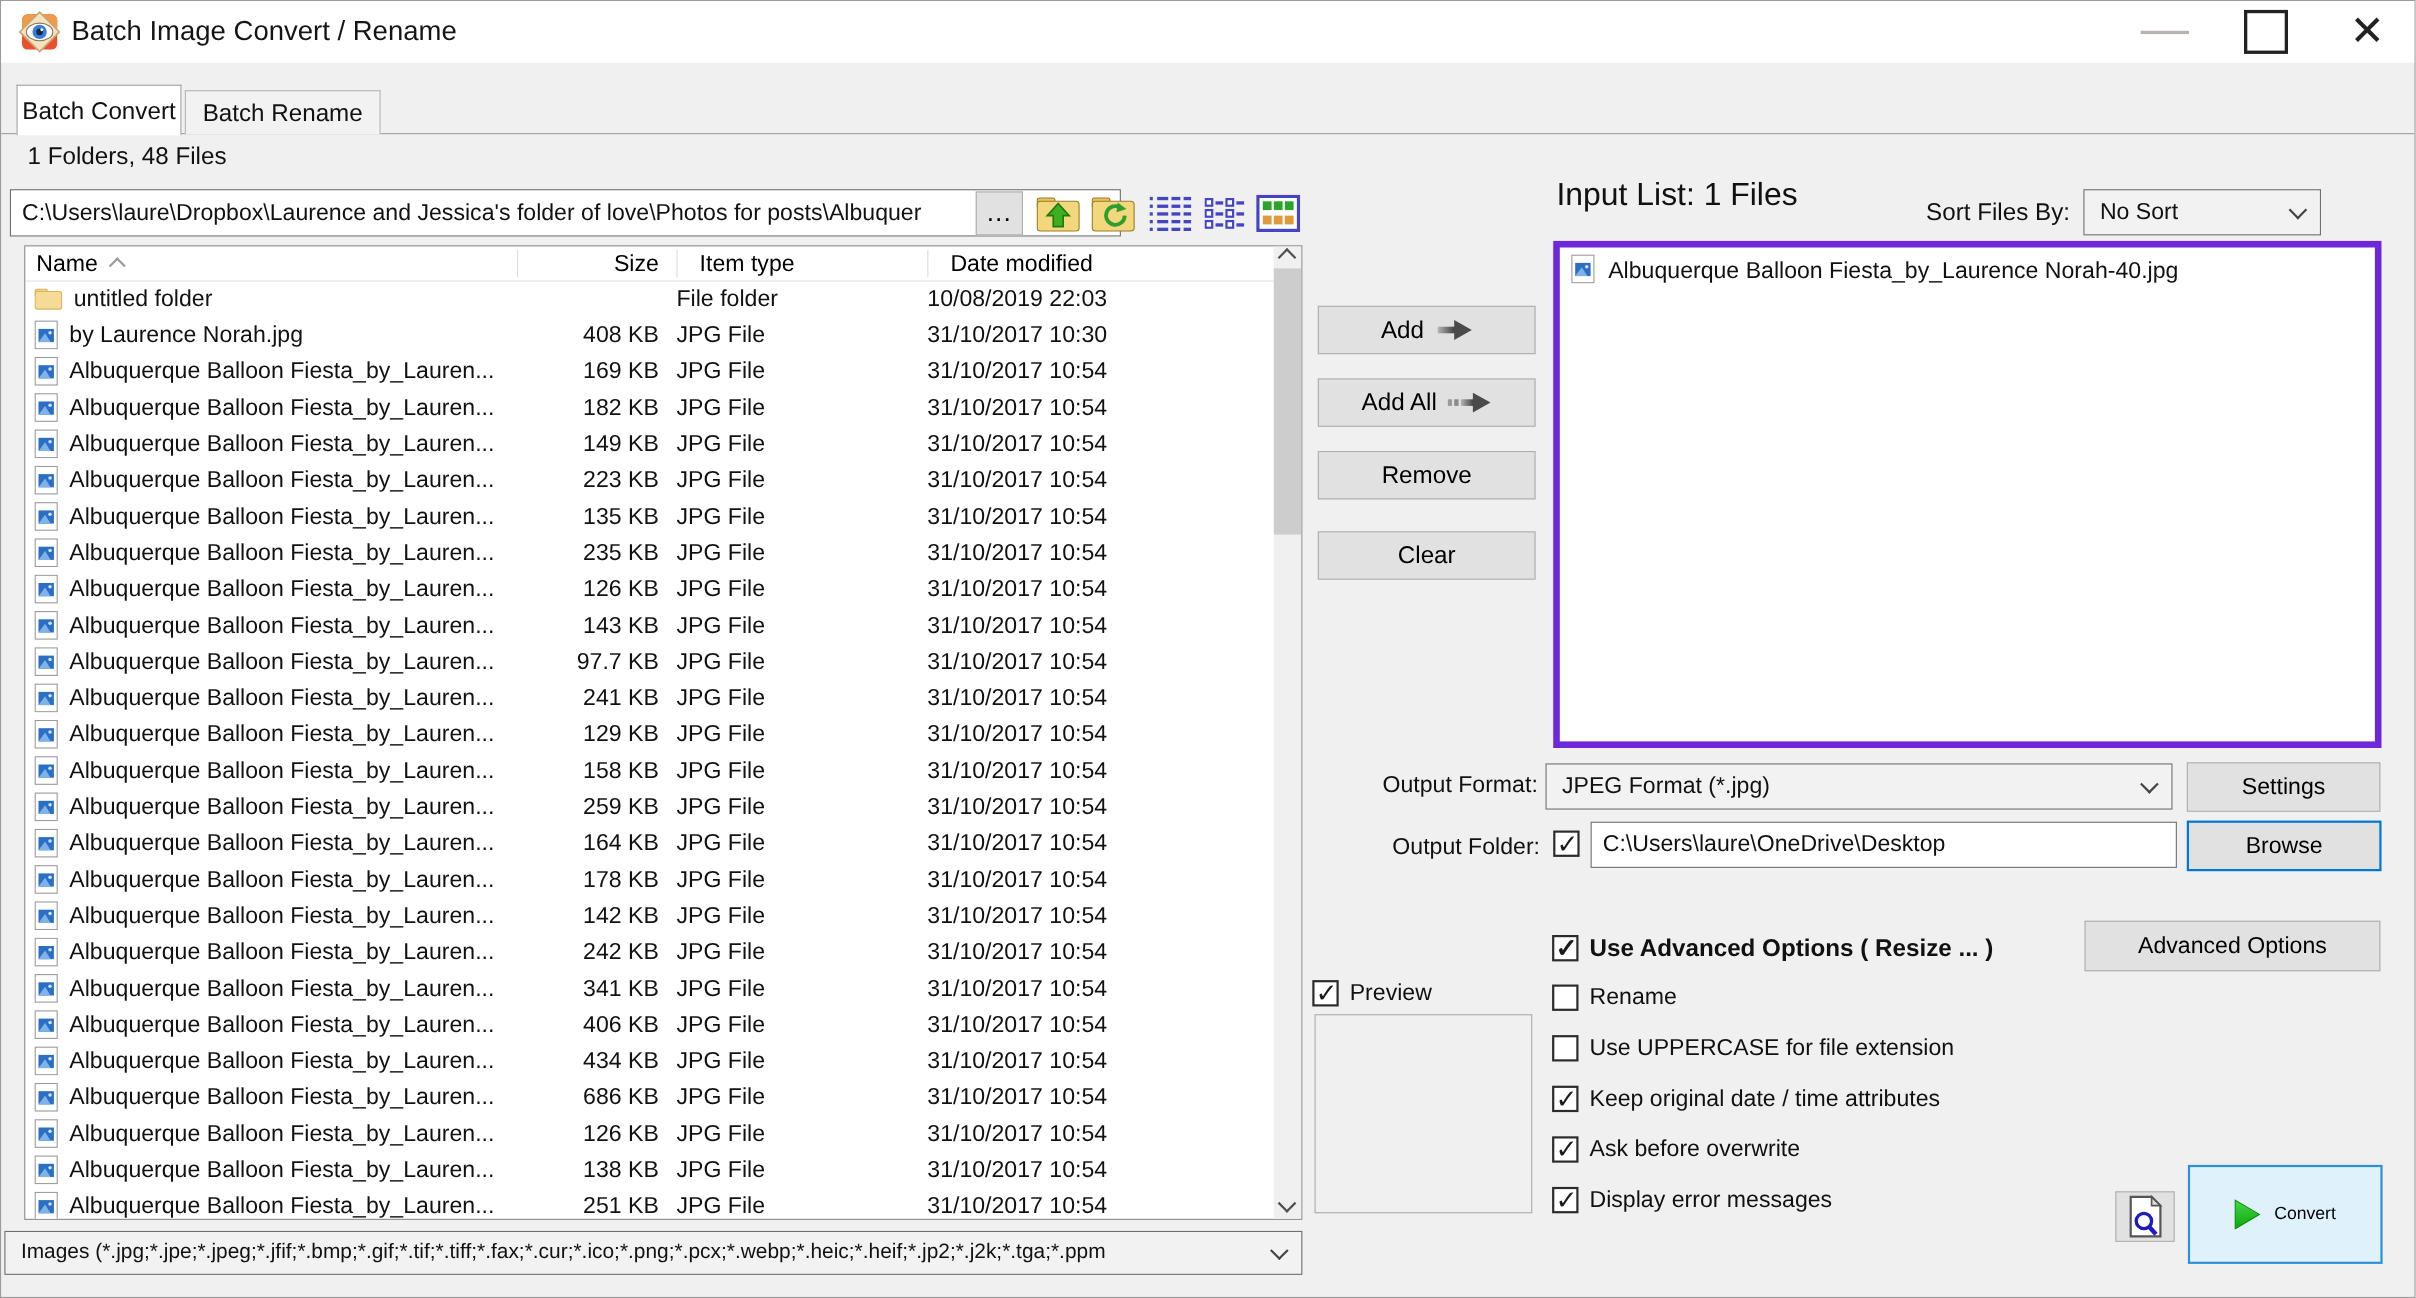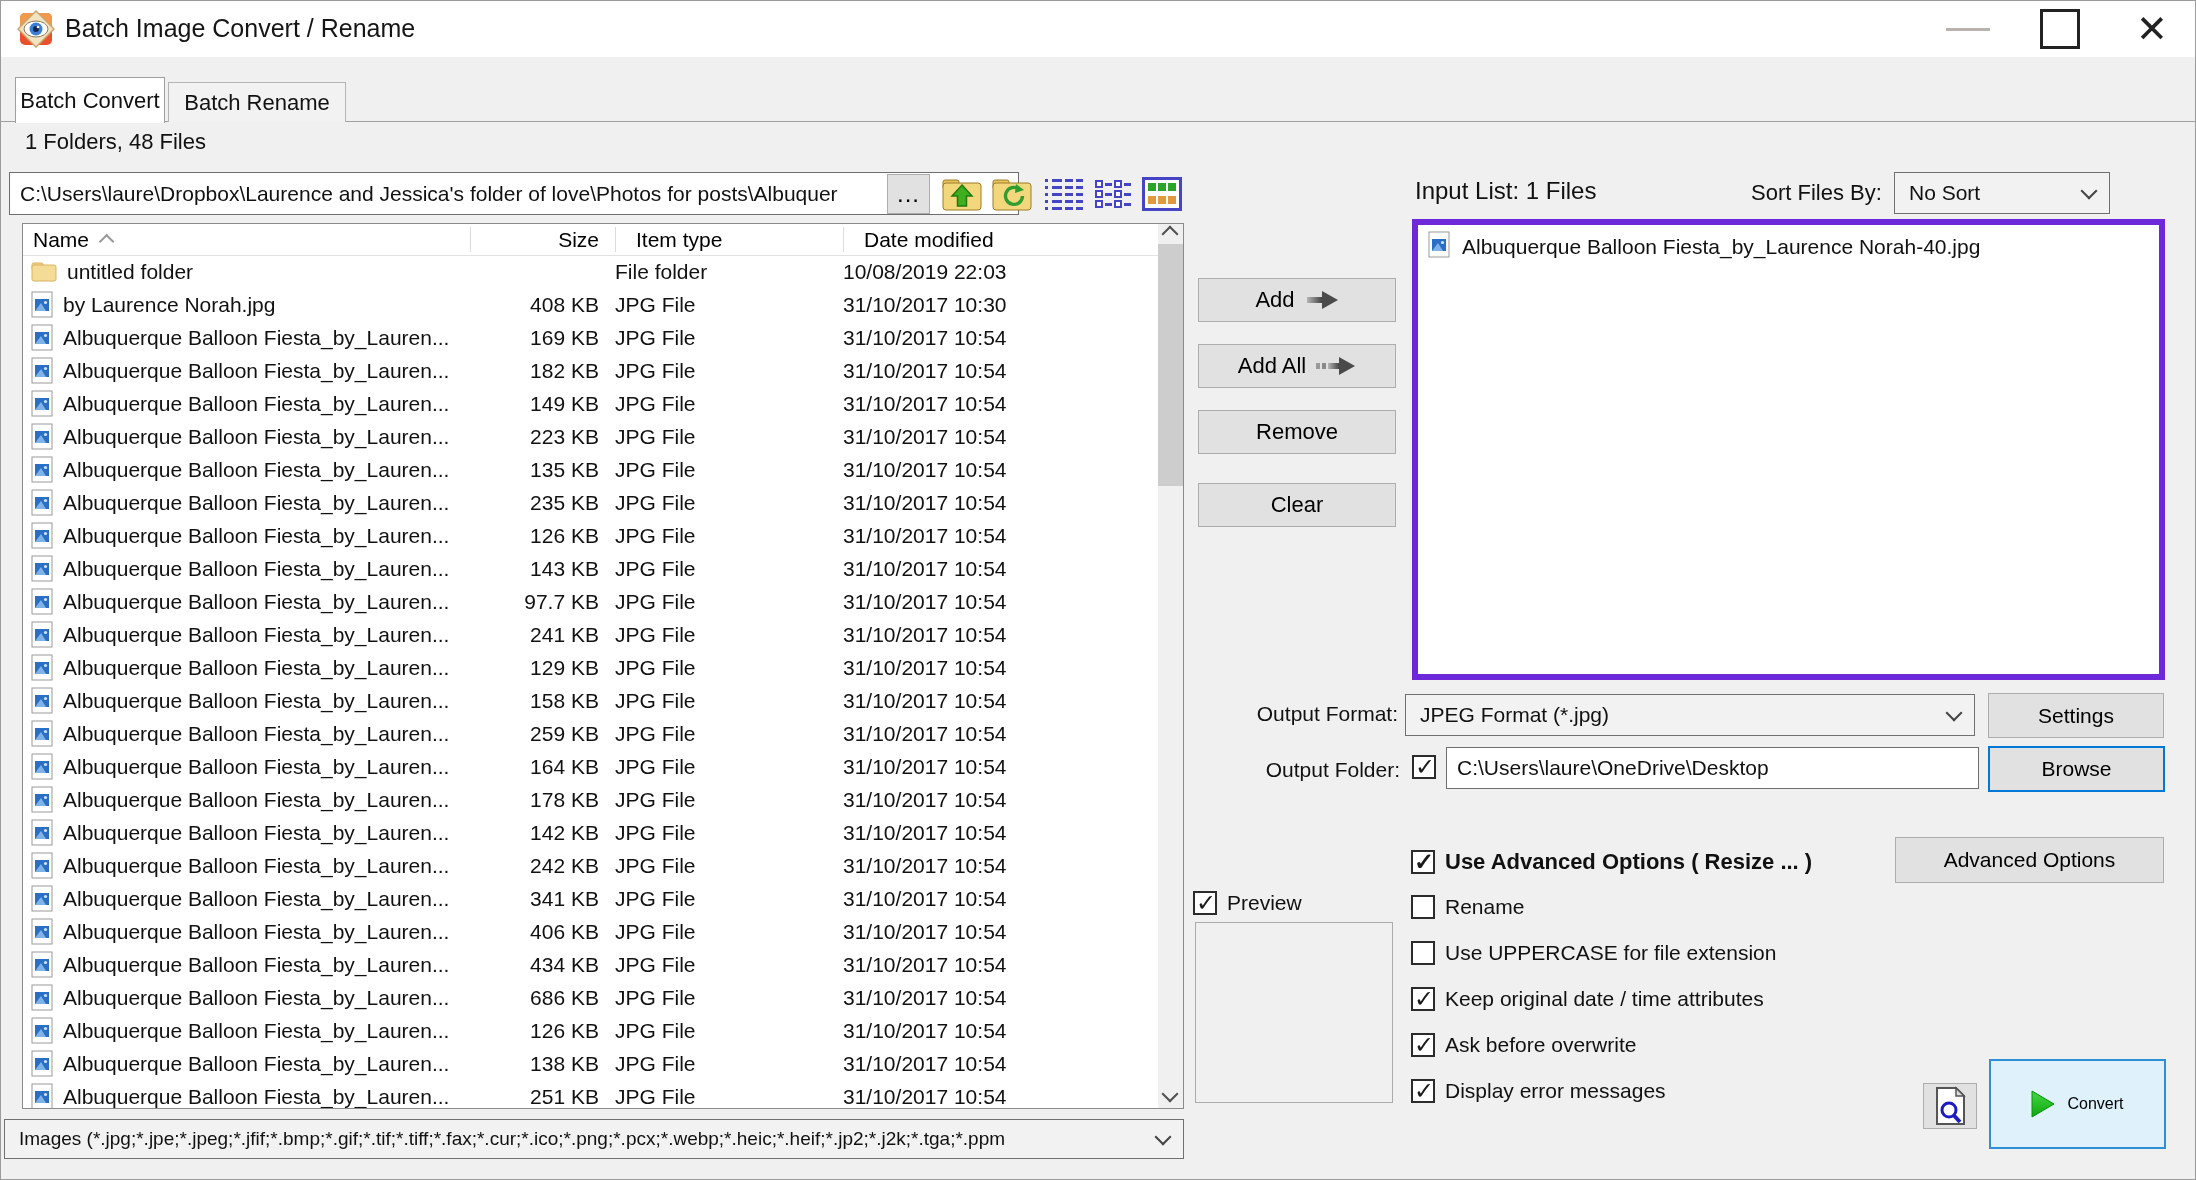--- a/index.html
+++ b/index.html
@@ -61,21 +61,21 @@
   .xferbtn { position:absolute; left:1197px; width:198px; height:44px; font-size:22px; gap:10px; }
   #btn-add { top:277px; } #btn-addall { top:343px; } #btn-remove { top:409px; } #btn-clear { top:482px; }
   
   .checkbox { display:inline-block; width:24px; height:24px; box-sizing:border-box; border:2px solid #2b2b2b; background:#fff; position:relative; flex:0 0 auto; }
   .checkbox.checked::after { content:"✓"; position:absolute; left:1px; top:-4px; font-size:24px; color:#1a1a1a; }
   .cbrow { display:flex; align-items:center; gap:10px; font-size:21px; white-space:nowrap; }
   
   #preview-row { position:absolute; left:1192px; top:890px; }
   #preview-box { position:absolute; left:1194px; top:921px; width:198px; height:181px; border:1px solid #ababab; background:#f0f0f0; box-sizing:border-box; }
   
-  #input-list-header { position:absolute; left:1414px; top:176px; font-size:24px; }
+  #input-list-header { position:absolute; left:1414px; top:160px; font-size:29px; }
   #sort-label { position:absolute; left:1750px; top:179px; font-size:22px; }
   #sort-combo { position:absolute; left:1893px; top:171px; width:216px; height:42px; font-size:21px; }
   #input-list { position:absolute; left:1411px; top:218px; width:753px; height:461px; background:#fff; border:6px solid #6d28d9; box-sizing:border-box; overflow:hidden; }
   .il-item { display:flex; align-items:center; gap:12px; height:36px; padding:4px 6px 0 10px; font-size:21px; white-space:nowrap; }
   .rlabel { position:absolute; width:160px; text-align:right; font-size:21px; }
   #format-label { left:1237px; top:701px; }
   #folder-label { left:1239px; top:757px; }
   #format-combo { position:absolute; left:1404px; top:693px; width:570px; height:42px; font-size:21px; }
   #settings-btn { position:absolute; left:1987px; top:692px; width:176px; height:45px; }
   #folder-check { position:absolute; left:1411px; top:754px; }

